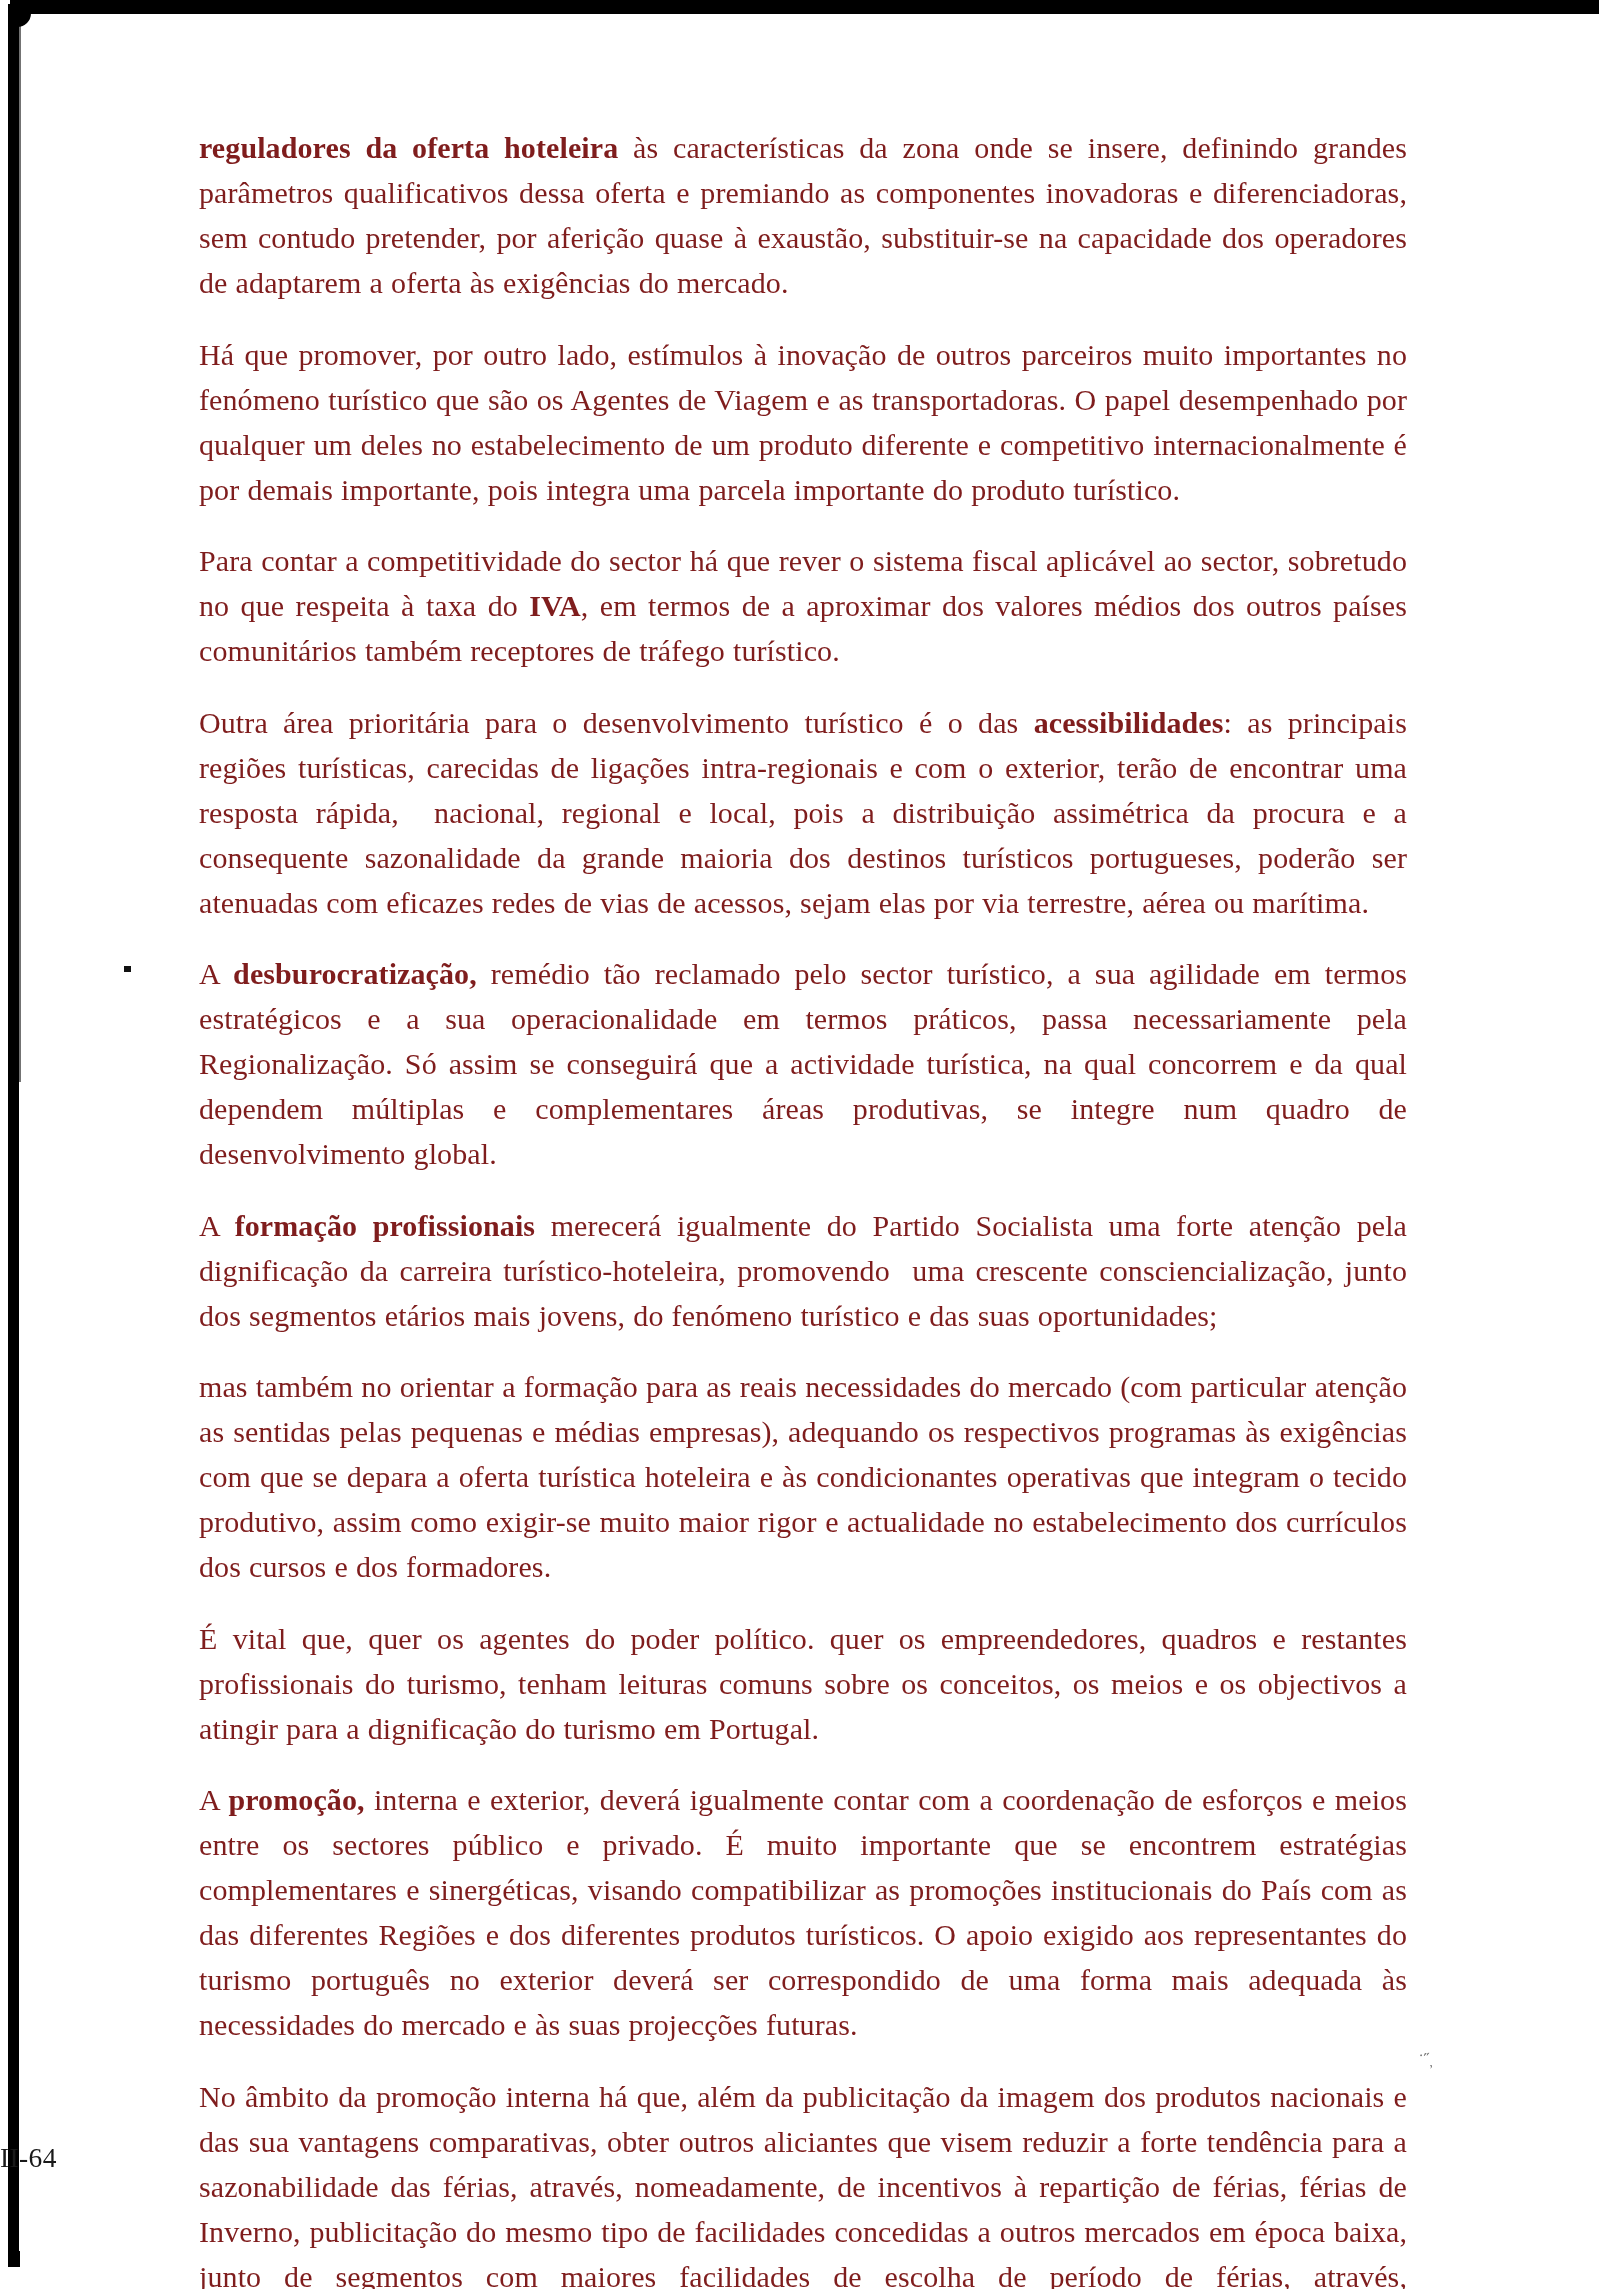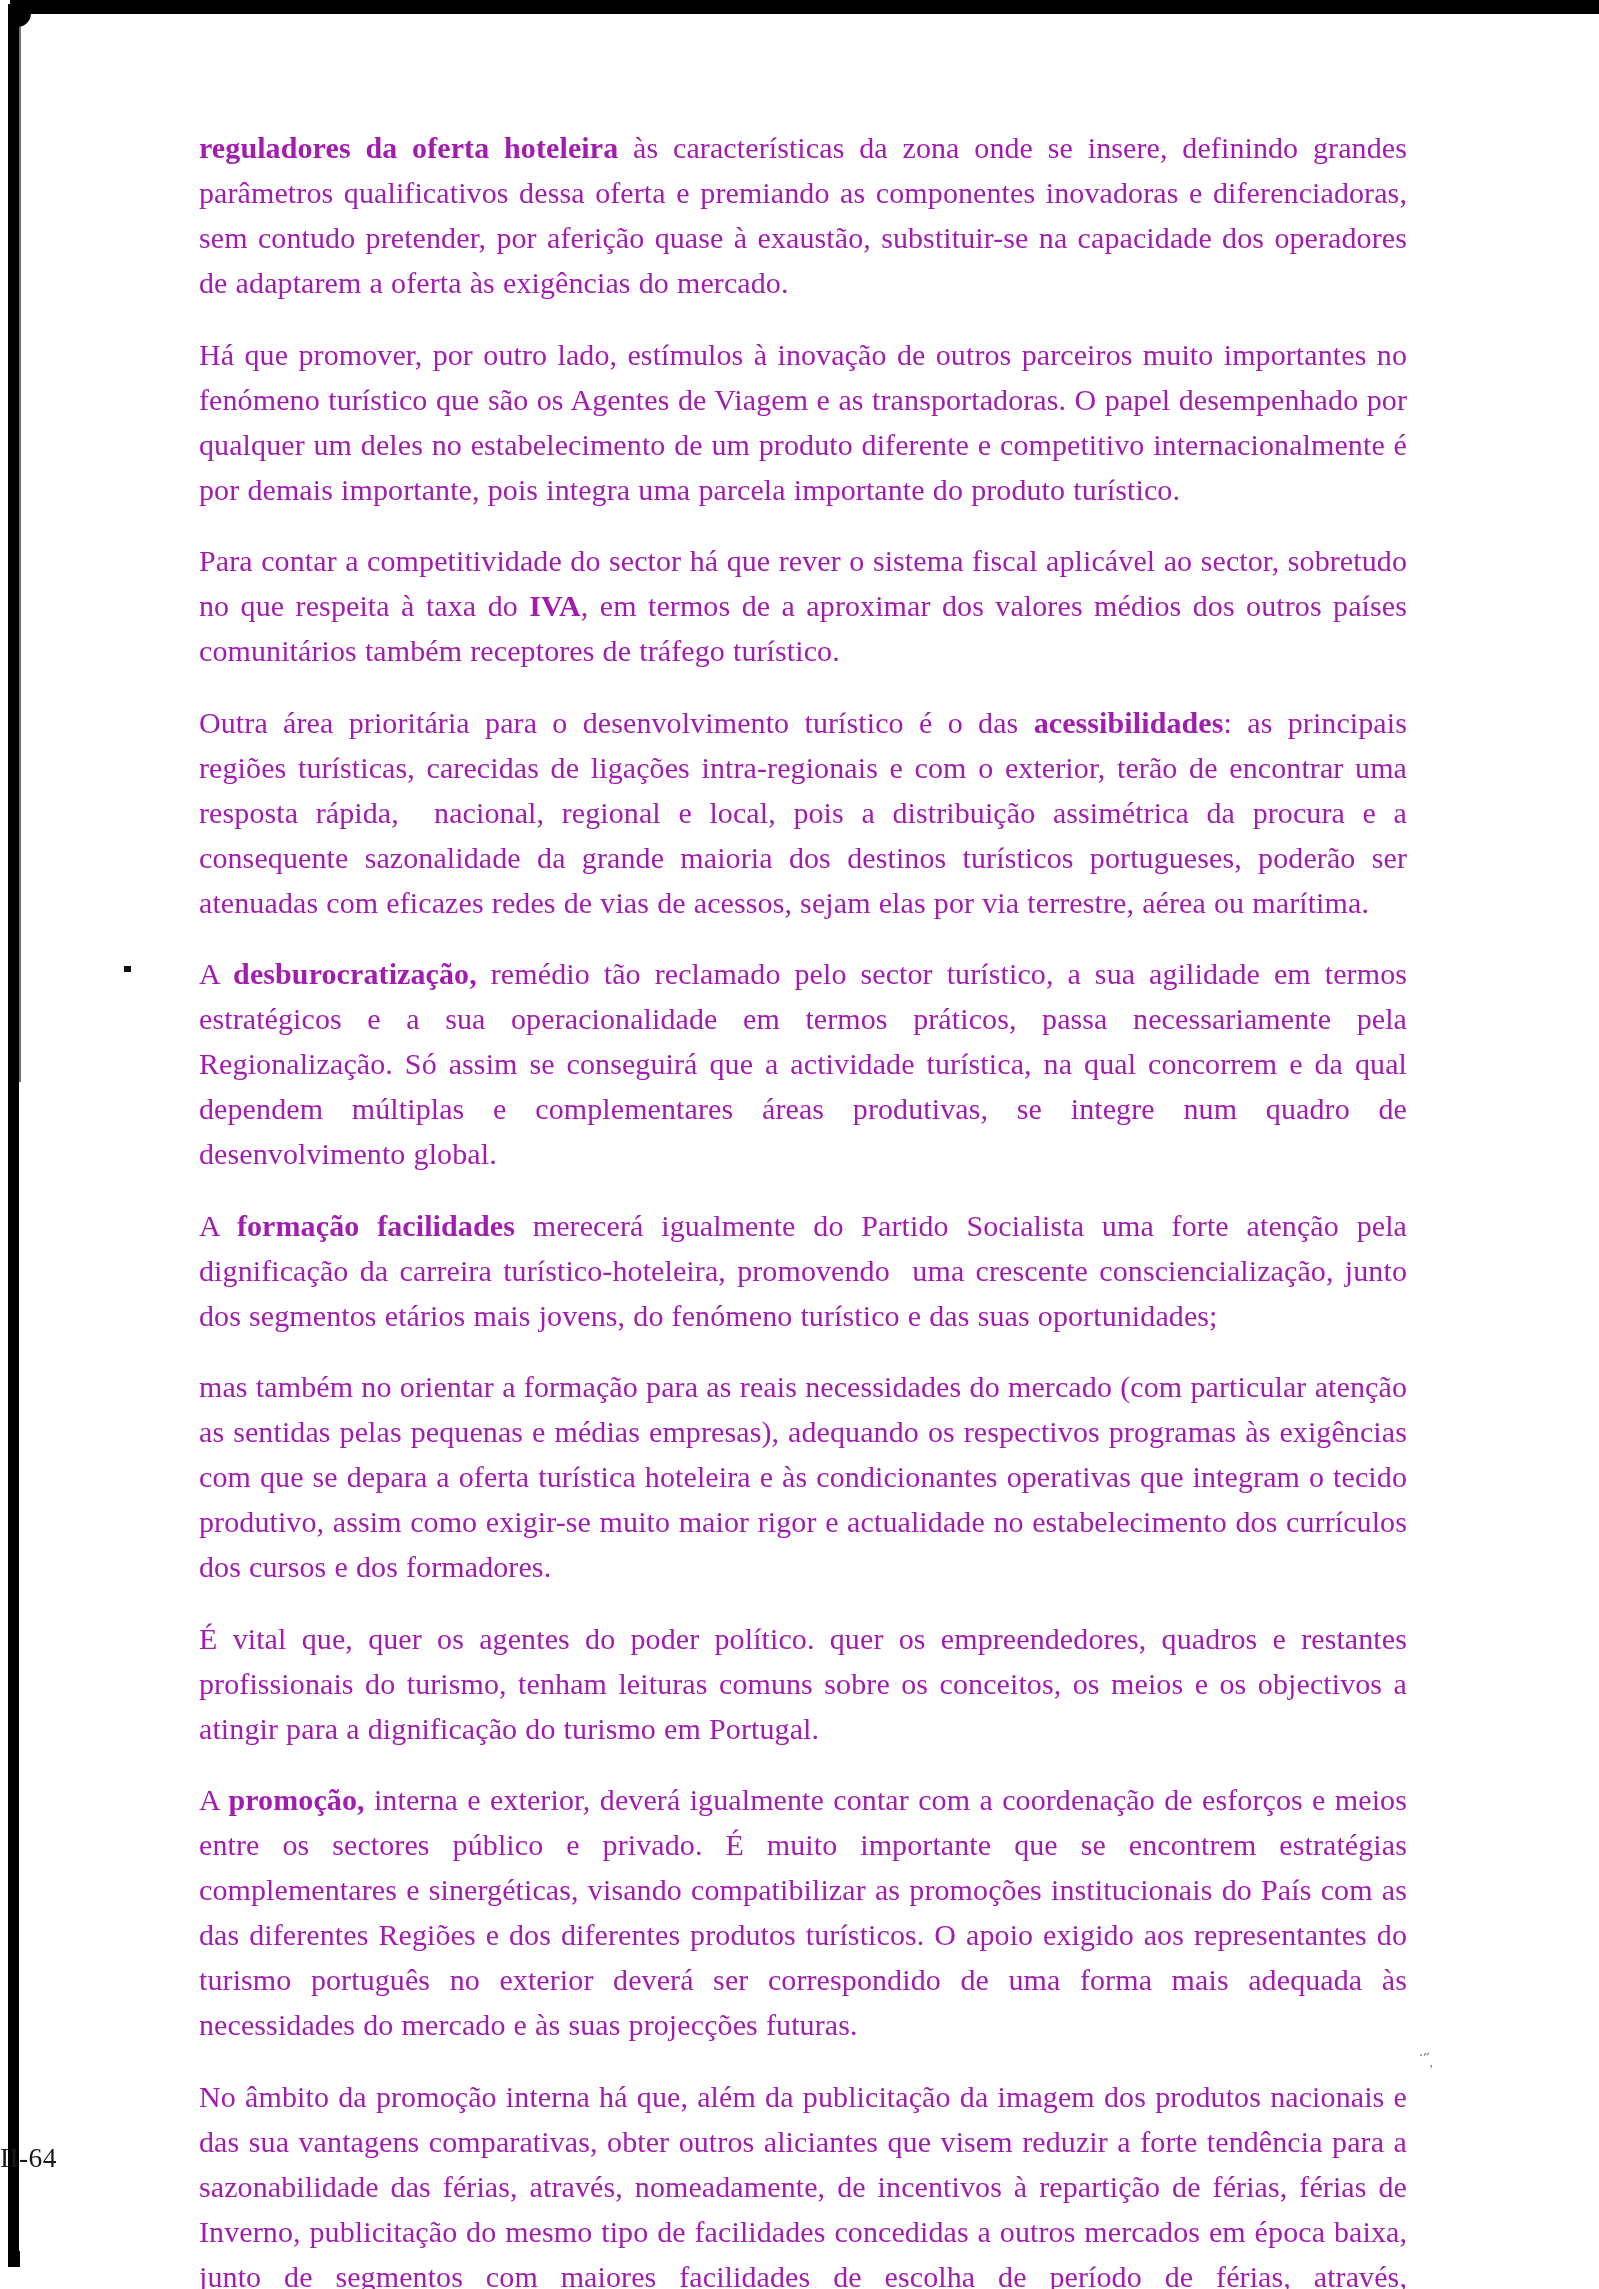--- a/index.html
+++ b/index.html
@@ -71,21 +71,21 @@
     left: 199px;
     top: 125px;
     width: 1208px;
   }
   p.para {
     margin: 0 0 26.5px 0;
     font-size: 30px;
     line-height: 45px;
     text-align: justify;
     text-justify: inter-word;
-    color: #a21caf;
+    color: #7f1d1d;
     letter-spacing: 0.1px;
     word-spacing: 0.5px;
   }
   p.para:last-of-type {
     margin-bottom: 0;
   }
   b.lead {
     font-weight: bold;
   }
 
@@ -153,21 +153,21 @@
 
     <p class="para">
       <span>Outra área prioritária para o desenvolvimento turístico é o das </span><b class="lead">acessibilidades</b><span>: as principais regiões turísticas, carecidas de ligações intra-regionais e com o exterior, terão de encontrar uma resposta rápida,&nbsp; nacional, regional e local, pois a distribuição assimétrica da procura e a consequente sazonalidade da grande maioria dos destinos turísticos portugueses, poderão ser atenuadas com eficazes redes de vias de acessos, sejam elas por via terrestre, aérea ou marítima.</span>
     </p>
 
     <p class="para">
       <span>A </span><b class="lead">desburocratização,</b><span> remédio tão reclamado pelo sector turístico, a sua agilidade em termos estratégicos e a sua operacionalidade em termos práticos, passa necessariamente pela Regionalização. Só assim se conseguirá que a actividade turística, na qual concorrem e da qual dependem múltiplas e complementares áreas produtivas, se integre num quadro de desenvolvimento global.</span>
     </p>
 
     <p class="para">
-      <span>A </span><b class="lead">formação facilidades</b><span> merecerá igualmente do Partido Socialista uma forte atenção pela dignificação da carreira turístico-hoteleira, promovendo&nbsp; uma crescente consciencialização, junto dos segmentos etários mais jovens, do fenómeno turístico e das suas oportunidades;</span>
+      <span>A </span><b class="lead">formação profissionais</b><span> merecerá igualmente do Partido Socialista uma forte atenção pela dignificação da carreira turístico-hoteleira, promovendo&nbsp; uma crescente consciencialização, junto dos segmentos etários mais jovens, do fenómeno turístico e das suas oportunidades;</span>
     </p>
 
     <p class="para">
       <span>mas também no orientar a formação para as reais necessidades do mercado (com particular atenção as sentidas pelas pequenas e médias empresas), adequando os respectivos programas às exigências com que se depara a oferta turística hoteleira e às condicionantes operativas que integram o tecido produtivo, assim como exigir-se muito maior rigor e actualidade no estabelecimento dos currículos dos cursos e dos formadores.</span>
     </p>
 
     <p class="para">
       <span>É vital que, quer os agentes do poder político. quer os empreendedores, quadros e restantes profissionais do turismo, tenham leituras comuns sobre os conceitos, os meios e os objectivos a atingir para a dignificação do turismo em Portugal.</span>
     </p>
 

